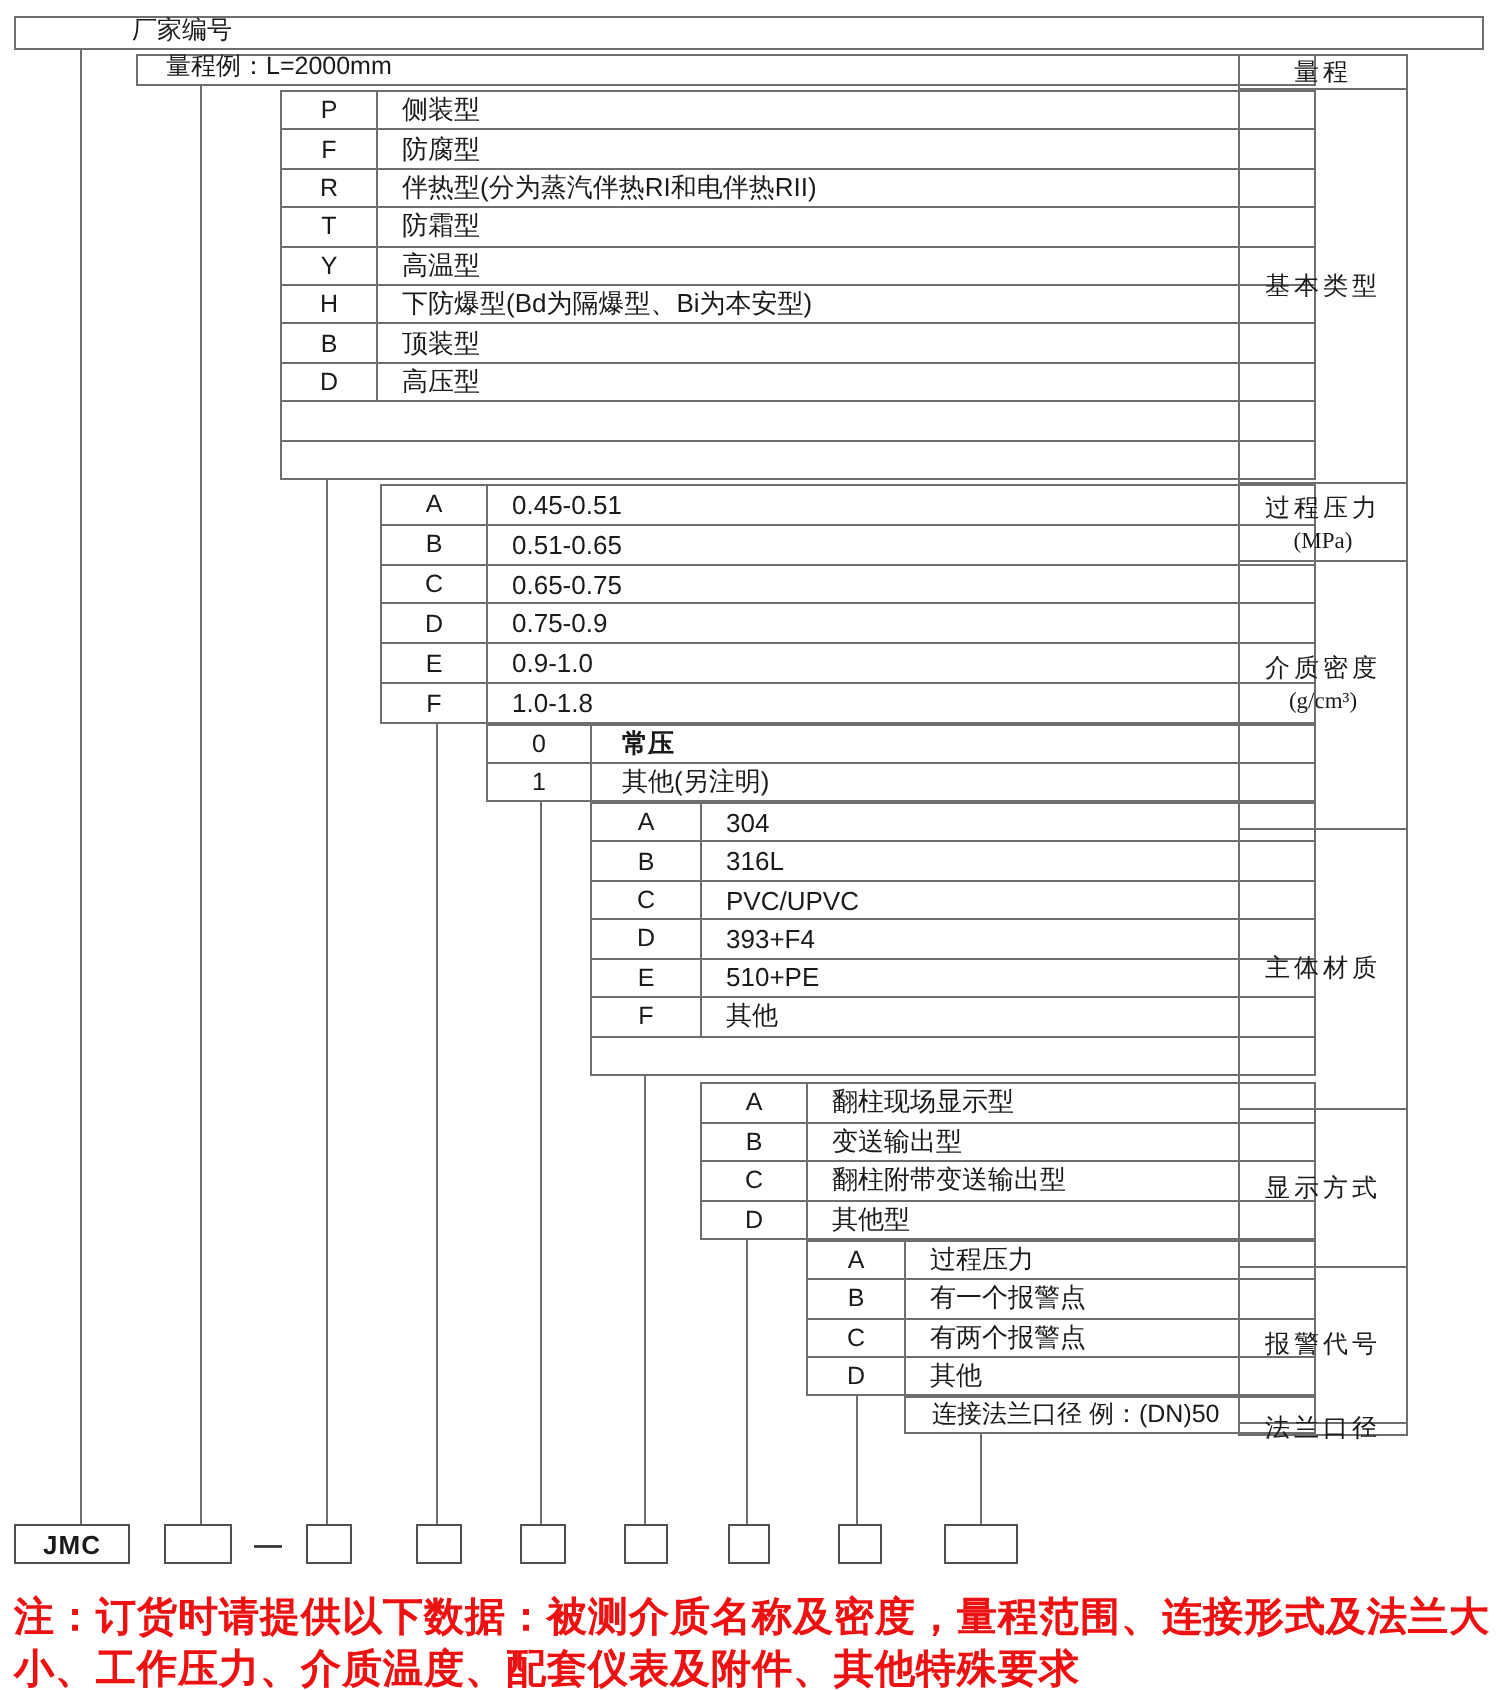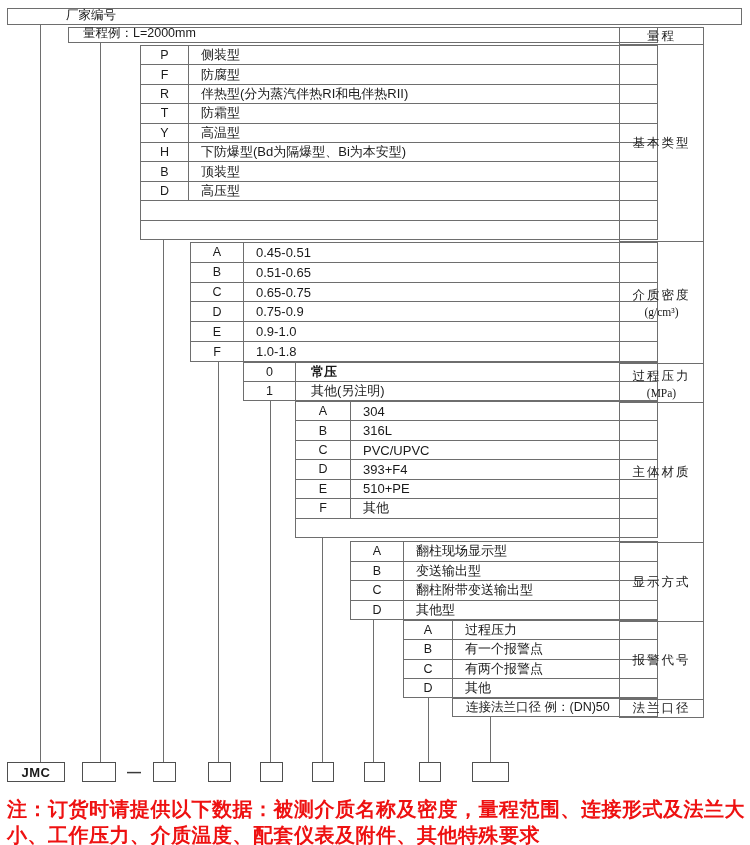--- a/index.html
+++ b/index.html
@@ -196,29 +196,29 @@
       </div>
   </div>
 
   <div class="labels">
     <div class="lsec" style="height:16px;">
         <span>量程</span>
       </div>
     <div class="lsec" style="height:197px;">
         <span>基本类型</span>
       </div>
+    <div class="lsec" style="height:39px;">
+        <span>过程压力</span>
+        <span class="unit">(MPa)</span>
+      </div>
     <div class="lsec" style="height:122px;">
         <span>介质密度</span>
         <span class="unit">(g/cm³)</span>
       </div>
-    <div class="lsec" style="height:39px;">
-        <span>过程压力</span>
-        <span class="unit">(MPa)</span>
-      </div>
-    <div class="lsec" style="height:140px;">
+    <div class="lsec" style="height:140px;margin-top:12px;">
         <span>主体材质</span>
       </div>
     <div class="lsec" style="height:79px;">
         <span>显示方式</span>
       </div>
     <div class="lsec" style="height:78px;">
         <span>报警代号</span>
       </div>
     <div class="lsec" style="flex:1;">
         <span>法兰口径</span>

